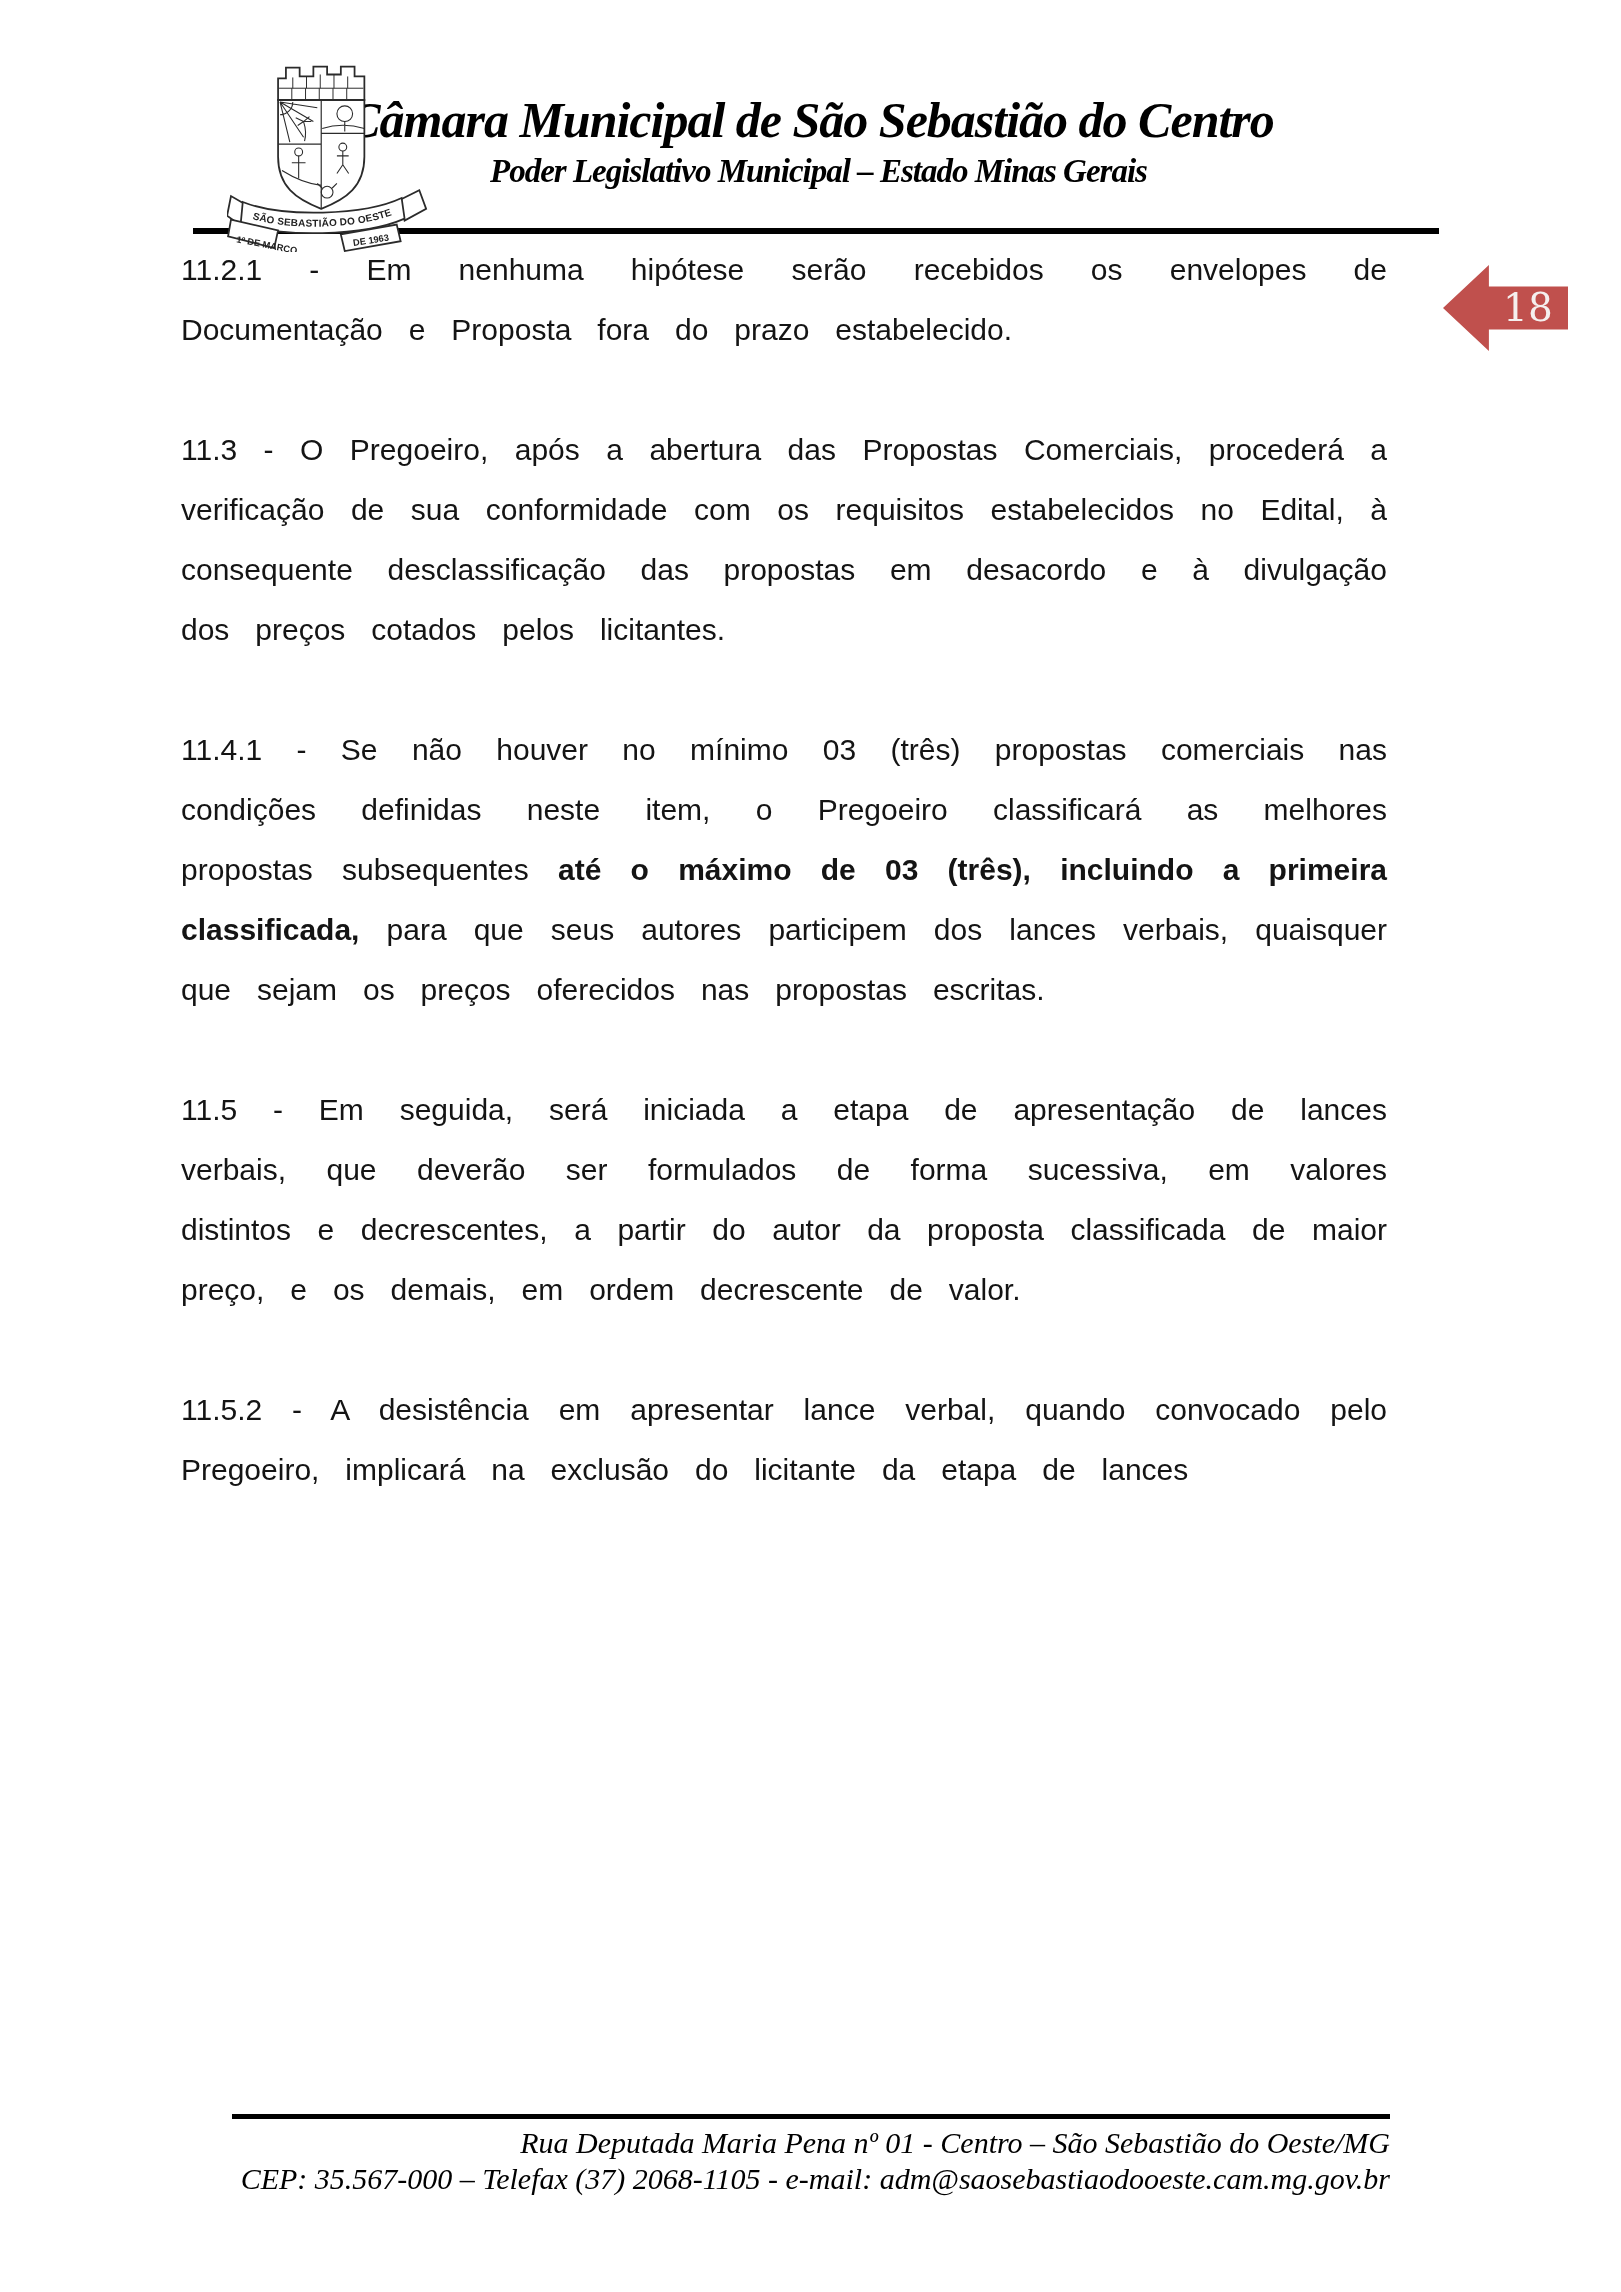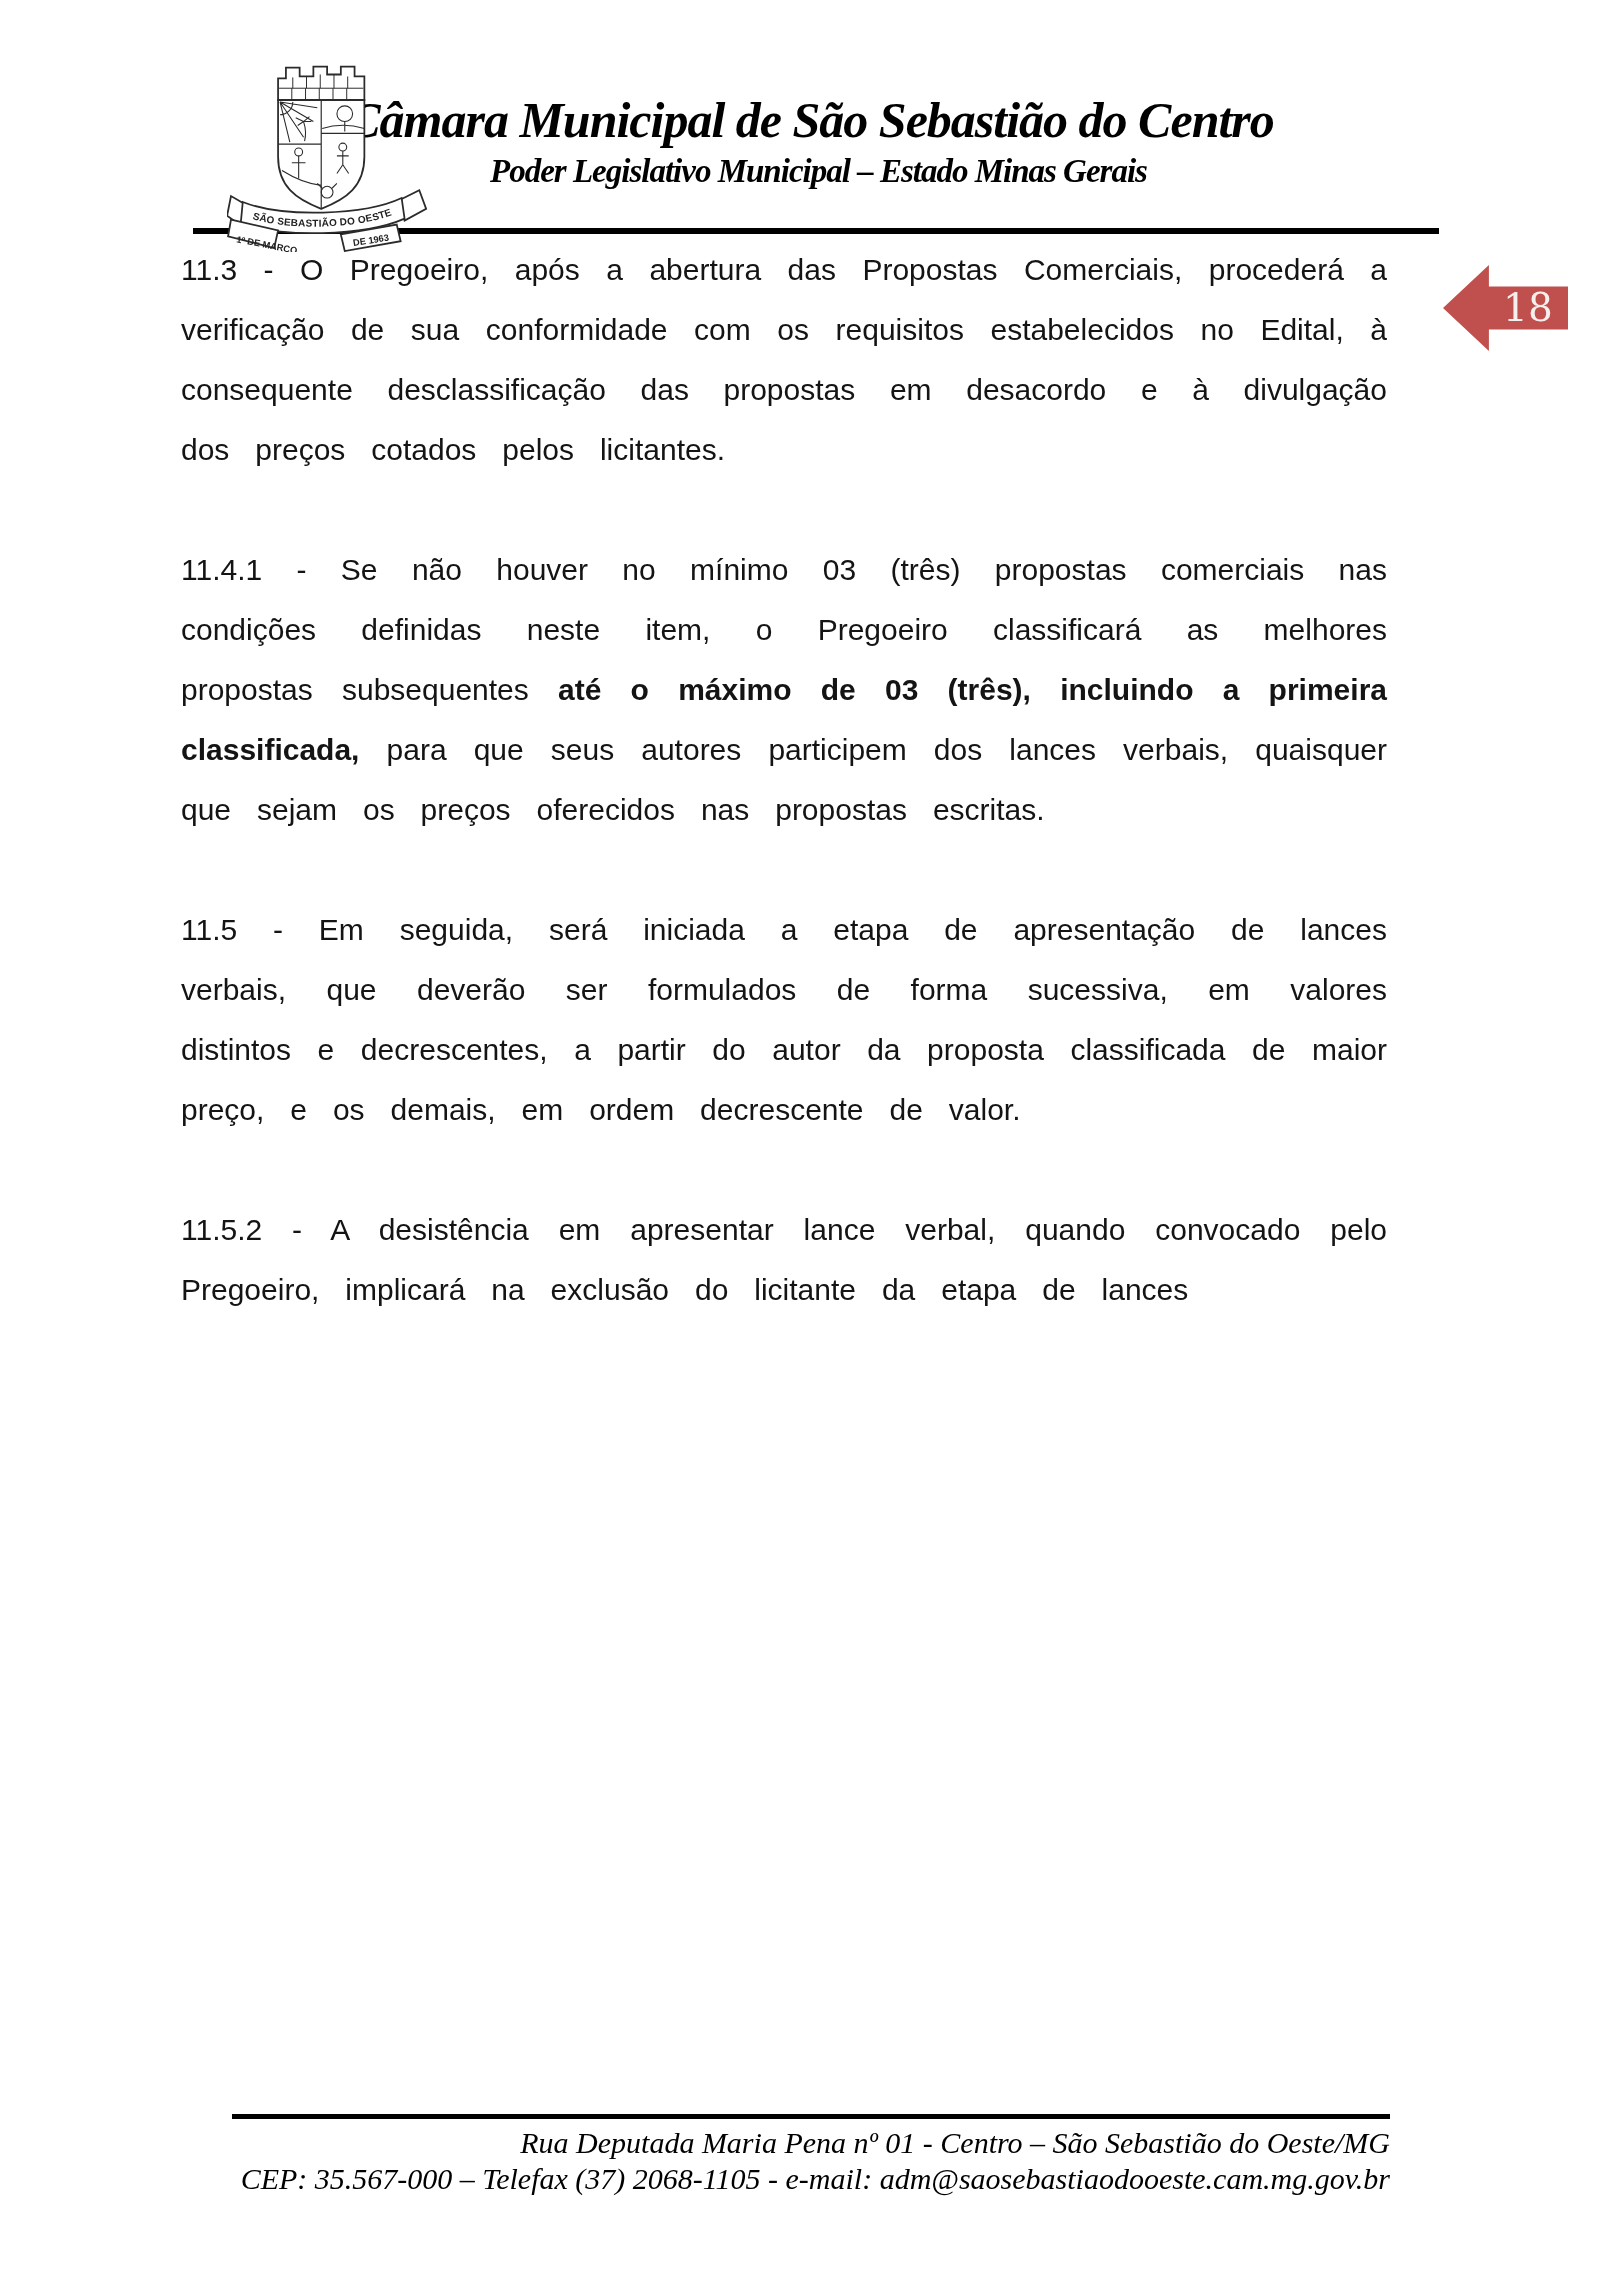--- a/index.html
+++ b/index.html
@@ -118,20 +118,21 @@
     <div class="hdr-title">Câmara Municipal de São Sebastião do Centro</div>
     <div class="hdr-subtitle">Poder Legislativo Municipal – Estado Minas Gerais</div>
   </div>
 
   <svg class="badge" viewBox="0 0 128 90" aria-hidden="true">
     <polygon id="badge-arrow" points="0,45 47,1 47,23 128,23 128,67 47,67 47,89" fill="#c0504d"></polygon>
     <text x="87" y="58" text-anchor="middle" fill="#f5efee">18</text>
   </svg>
 
   <main class="doc-body" id="doc-body">
+      <p><span>11.2.1 - Em nenhuma hipótese serão recebidos os envelopes de Documentação e Proposta fora do prazo estabelecido.</span></p>
       <p><span>11.3 - O Pregoeiro, após a abertura das Propostas Comerciais, procederá a verificação de sua conformidade com os requisitos estabelecidos no Edital, à consequente desclassificação das propostas em desacordo e à divulgação dos preços cotados pelos licitantes.</span></p>
       <p><span>11.4.1 - Se não houver no mínimo 03 (três) propostas comerciais nas condições definidas neste item, o Pregoeiro classificará as melhores propostas subsequentes </span><strong>até o máximo de 03 (três), incluindo a primeira classificada,</strong><span> para que seus autores participem dos lances verbais, quaisquer que sejam os preços oferecidos nas propostas escritas.</span></p>
       <p><span>11.5 - Em seguida, será iniciada a etapa de apresentação de lances verbais, que deverão ser formulados de forma sucessiva, em valores distintos e decrescentes, a partir do autor da proposta classificada de maior preço, e os demais, em ordem decrescente de valor.</span></p>
       <p><span>11.5.2 - A desistência em apresentar lance verbal, quando convocado pelo Pregoeiro, implicará na exclusão do licitante da etapa de lances</span></p>
     </main>
 
   <div>
     <div class="ftr-rule"></div>
     <div class="ftr-line ftr-line1">Rua Deputada Maria Pena nº 01 - Centro – São Sebastião do Oeste/MG</div>
     <div class="ftr-line ftr-line2">CEP: 35.567-000 – Telefax (37) 2068-1105 - e-mail: adm@saosebastiaodooeste.cam.mg.gov.br</div>

